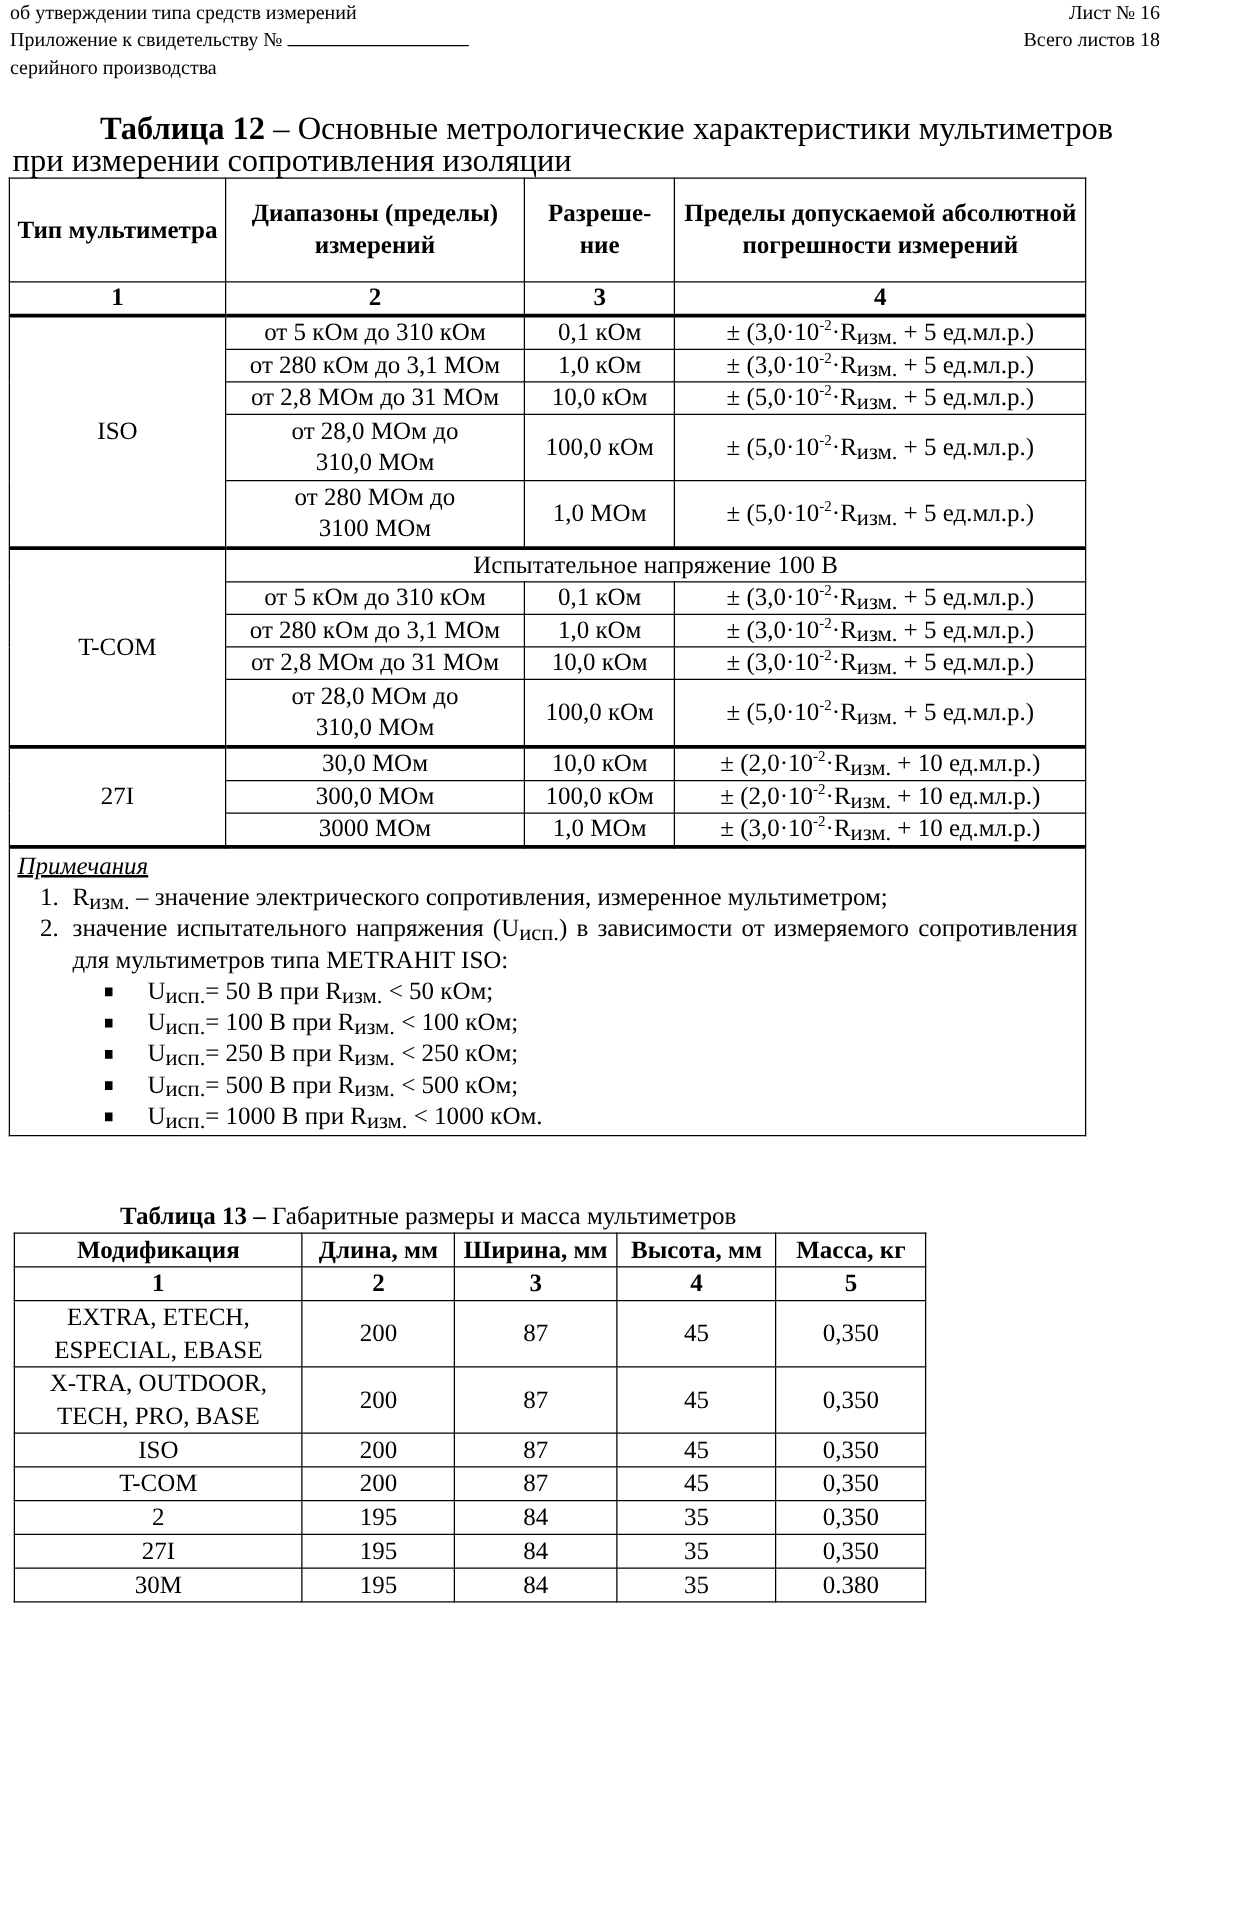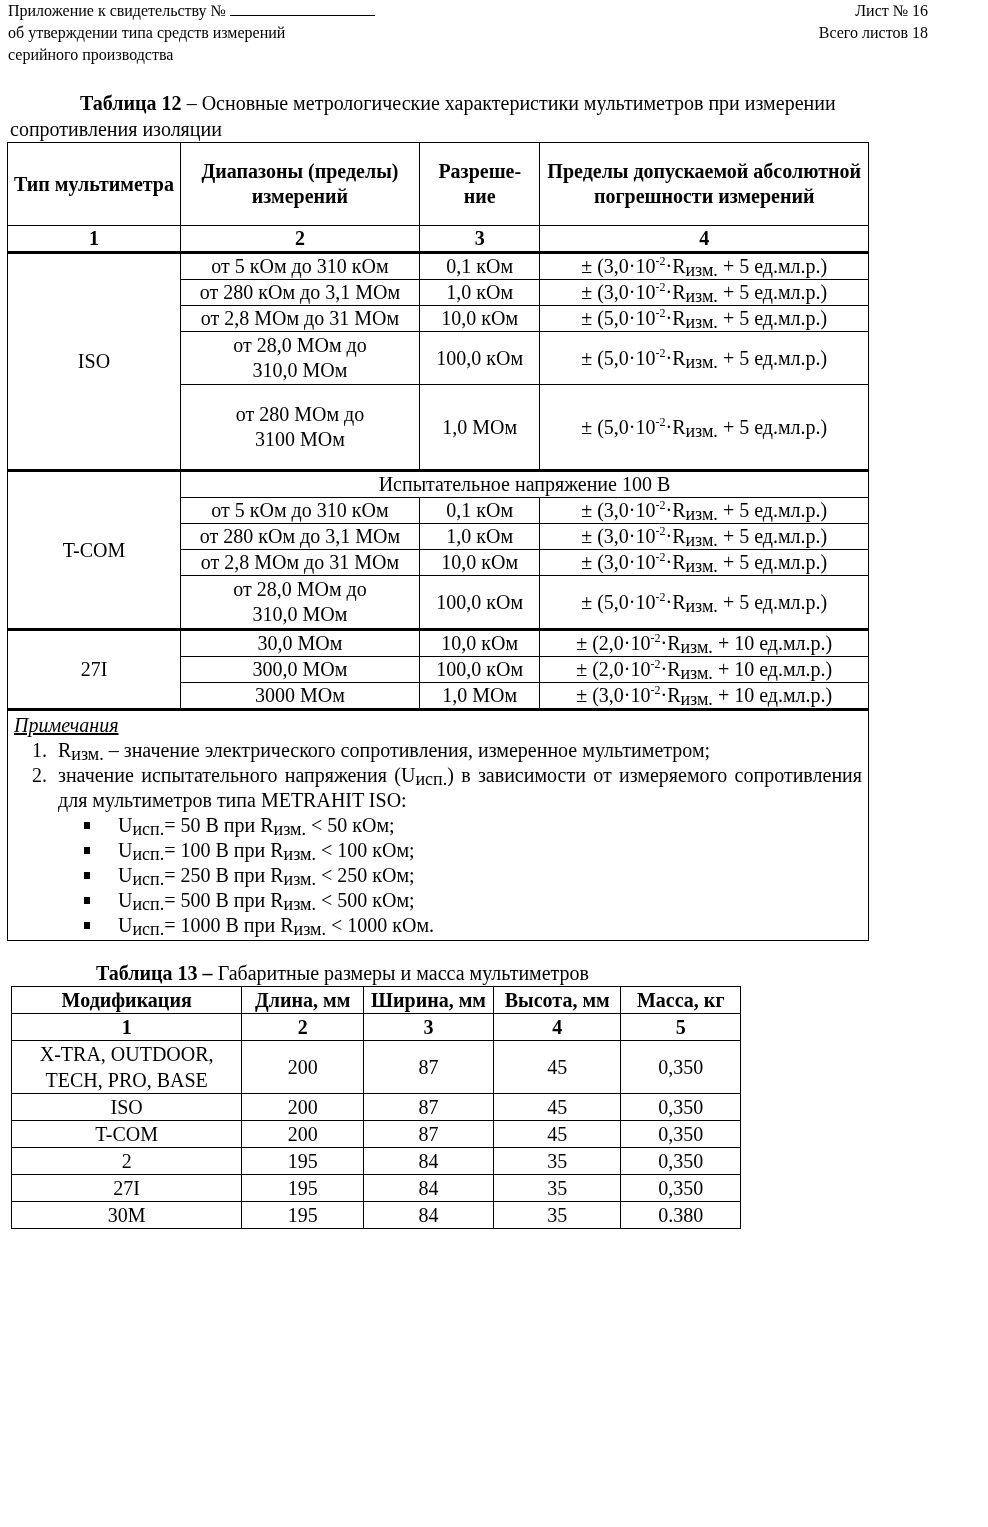--- a/index.html
+++ b/index.html
@@ -4,21 +4,21 @@
 <style>
   html, body { margin: 0; padding: 0; background: #ffffff; }
   body {
     width: 988px; height: 1527px; position: relative; overflow: hidden;
     font-family: "Liberation Serif", "DejaVu Serif", serif; color: #000;
   }
   .hdr-left { position: absolute; left: 8px; top: 0px; font-size: 16px; line-height: 22px; }
   .hdr-left .blank { display: inline-block; width: 145px; border-bottom: 1px solid #000; height: 14px; vertical-align: baseline; margin-left: 4px; }
   .hdr-right { position: absolute; right: 60px; top: 0px; font-size: 16px; line-height: 22px; text-align: right; }
 
-  .caption12 { position: absolute; left: 10px; top: 90px; width: 915px; font-size: 20px; line-height: 26px; text-indent: 70px; }
+  .caption12 { position: absolute; left: 10px; top: 90px; width: 915px; font-size: 26px; line-height: 26px; text-indent: 70px; }
   .caption12 b, .caption13 b { font-weight: bold; }
 
   table { border-collapse: collapse; position: absolute; font-size: 20px; }
   td, th { border: 1.5px solid #000; text-align: center; vertical-align: middle; padding: 0 4px; line-height: 25px; }
   th { font-weight: bold; }
 
   #t12 { left: 7px; top: 142px; width: 862px; }
   #t12 col.c1 { width: 180px; }
   #t12 col.c2 { width: 257px; }
   #t12 col.c3 { width: 125px; }
@@ -41,22 +41,22 @@
   #t13 col.c2 { width: 157px; }
   #t13 col.c3 { width: 157px; }
   #t13 col.c4 { width: 160px; }
   #t13 col.c5 { width: 154px; }
   #t13 td, #t13 th { line-height: 26px; }
 </style>
 </head>
 <body>
 
 <div class="hdr-left">
+  <div>об утверждении типа средств измерений</div>
   <div><span>Приложение к свидетельству №</span><span class="blank"></span></div>
-  <div>об утверждении типа средств измерений</div>
   <div>серийного производства</div>
 </div>
 <div class="hdr-right">
   <div>Лист № 16</div>
   <div>Всего листов 18</div>
 </div>
 
 <div class="caption12"><b>Таблица 12</b><span> – Основные метрологические характеристики мультиметров при измерении сопротивления изоляции</span></div>
 
 <table id="t12">
@@ -94,21 +94,21 @@
         <td style="height: 25px;">от 2,8 МОм до 31 МОм</td>
         <td>10,0 кОм</td>
         <td><span>± (5,0·10</span><sup>-2</sup><span>·R</span><sub>изм.</sub><span> + 5 ед.мл.р.)</span></td>
       </tr>
       <tr>
         <td style="height: 52px; padding: 0px 40px;">от 28,0 МОм до 310,0 МОм</td>
         <td>100,0 кОм</td>
         <td><span>± (5,0·10</span><sup>-2</sup><span>·R</span><sub>изм.</sub><span> + 5 ед.мл.р.)</span></td>
       </tr>
       <tr>
-        <td style="height: 52px; padding: 16px 40px;">от 280 МОм до 3100 МОм</td>
+        <td style="height: 52px; padding: 0px 40px;">от 280 МОм до 3100 МОм</td>
         <td>1,0 МОм</td>
         <td><span>± (5,0·10</span><sup>-2</sup><span>·R</span><sub>изм.</sub><span> + 5 ед.мл.р.)</span></td>
       </tr>
       <tr class="thick-top">
         <td rowspan="5">T-COM</td>
         <td colspan="3">Испытательное напряжение 100 В</td>
       </tr>
       <tr>
         <td style="height: 25px;">от 5 кОм до 310 кОм</td>
         <td>0,1 кОм</td>
@@ -183,20 +183,27 @@
         <th>Масса, кг</th>
       </tr>
       <tr>
         <th>1</th>
         <th>2</th>
         <th>3</th>
         <th>4</th>
         <th>5</th>
       </tr>
       <tr>
+        <td style="padding: 0px 2px;">EXTRA, ETECH, ESPECIAL, EBASE</td>
+        <td>200</td>
+        <td>87</td>
+        <td>45</td>
+        <td>0,350</td>
+      </tr>
+      <tr>
         <td style="padding: 0px 2px; margin-top: 43px;">X-TRA, OUTDOOR, TECH, PRO, BASE</td>
         <td>200</td>
         <td>87</td>
         <td>45</td>
         <td>0,350</td>
       </tr>
       <tr>
         <td>ISO</td>
         <td>200</td>
         <td>87</td>

